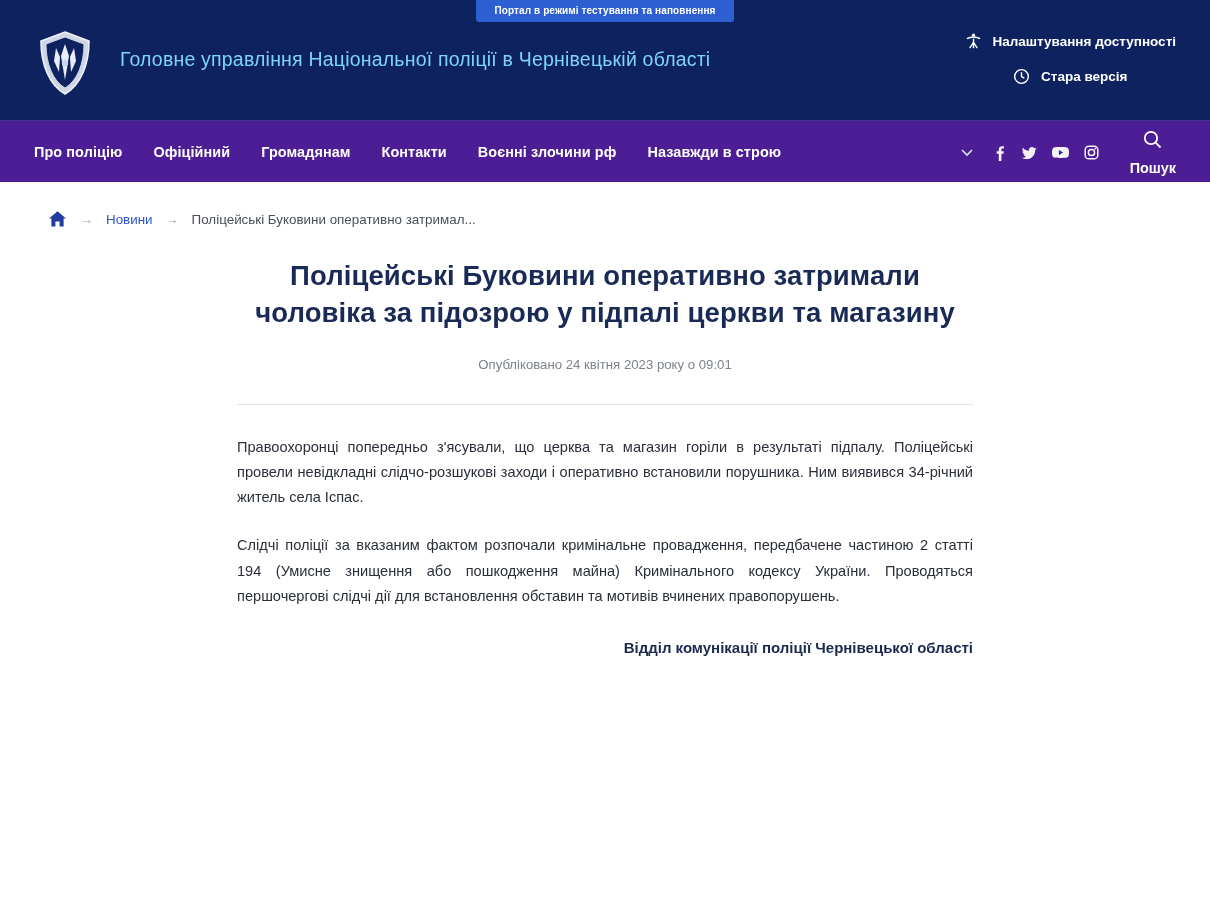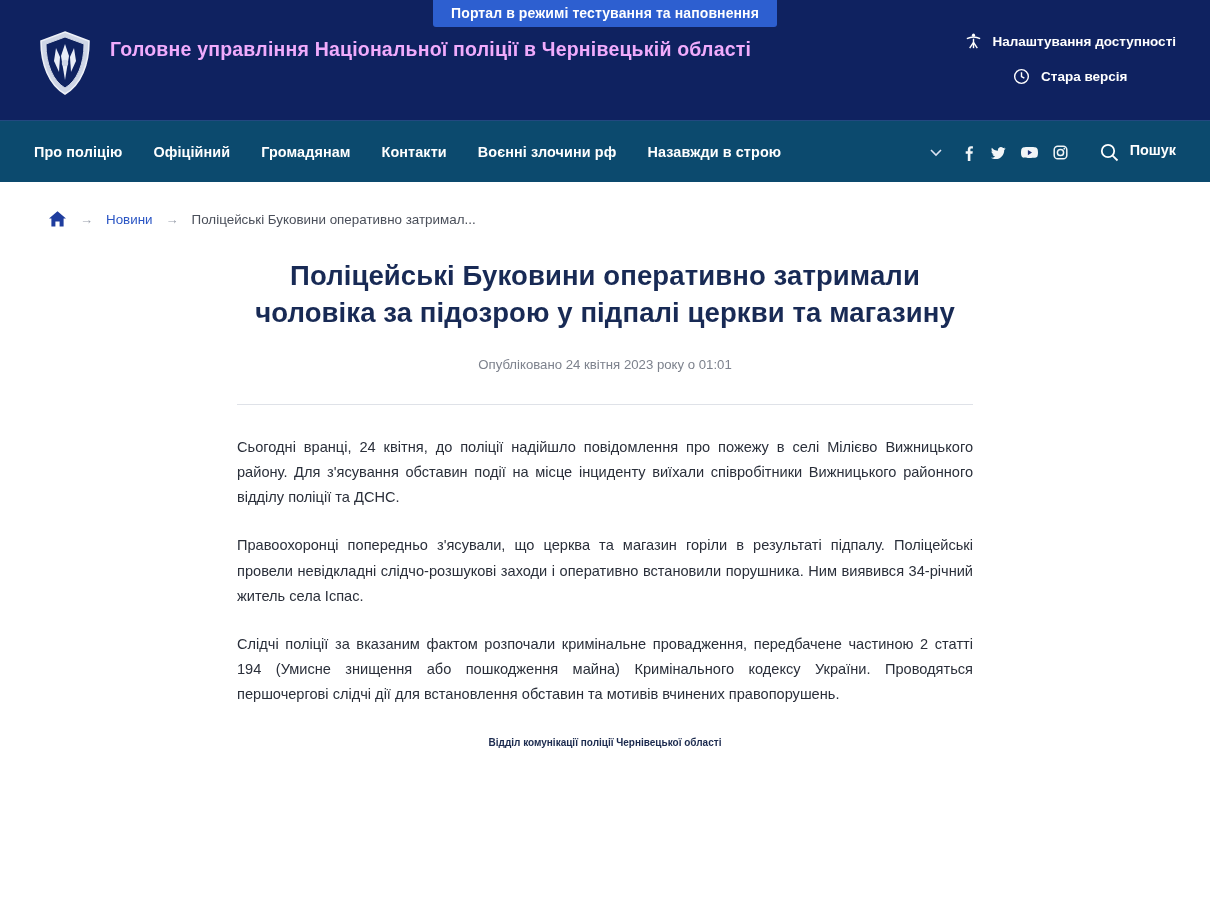--- a/index.html
+++ b/index.html
@@ -14,21 +14,21 @@
   
   .test-banner-wrap {
     position: absolute;
     top: 0; left: 0; width: 1210px;
     display: flex; justify-content: center;
     z-index: 30;
   }
   .test-banner {
     background: #2d5fd0;
     color: #ffffff;
-    font-size: 14px;
+    font-size: 10px;
     font-weight: bold;
     padding: 5px 18px 6px 18px;
     border-radius: 0 0 3px 3px;
     letter-spacing: 0.1px;
     white-space: nowrap;
   }
 
   
   .header {
     position: relative;
@@ -46,24 +46,24 @@
     position: absolute;
     left: 36px; top: 30px;
     width: 58px; height: 66px;
   }
   .title-block {
     position: absolute;
     left: 110px; top: 38px;
   }
   .site-title {
     font-size: 19.5px;
-    font-weight: bold;
+    font-weight: normal;
     letter-spacing: 0.2px;
-    color: #f0abfc;
-    margin: 0;
+    color: #7dd3fc;
+    margin: 10px;
     white-space: nowrap;
   }
   .site-subtitle {
     margin: 10px 0 0 0;
     font-size: 13.5px;
     font-weight: normal;
     color: #e4e8f4;
   }
   .header-right {
     position: absolute;
@@ -81,21 +81,21 @@
     font-size: 13.5px;
     font-weight: bold;
     color: #ffffff;
     white-space: nowrap;
   }
   .ico { display: inline-flex; align-items: center; justify-content: center; }
 
   
   .nav {
     position: relative;
-    background: #0c4a6e;
+    background: #4c1d95;
     height: 62px;
     width: 1210px;
     border-top: 1px solid #35469090;
   }
   .nav-inner {
     height: 62px;
     display: flex;
     align-items: center;
     padding: 0 34px;
     position: relative;
@@ -110,22 +110,22 @@
     letter-spacing: .1px;
   }
   .nav-right {
     position: absolute;
     right: 34px; top: 0; height: 62px;
     display: flex; align-items: center; gap: 16px;
   }
   .socials { display: flex; align-items: center; gap: 13px; }
   .soc { cursor: pointer; opacity: .95; }
   .search-btn {
-    display: flex; align-items: flex-start; gap: 10px;
-    cursor: pointer; margin-left: 14px;
+    display: flex; align-items: center; gap: 10px;
+    cursor: pointer; margin-left: 14px; flex-direction: column;
   }
   .search-btn .lbl { font-size: 14.4px; font-weight: bold; color: #fff; }
   .chev { cursor: pointer; }
 
   
   .breadcrumb {
     display: flex; align-items: center;
     gap: 13px;
     padding: 28px 0 0 48px;
     font-size: 13.4px;
@@ -168,24 +168,24 @@
     margin: 0 0 24px 0;
   }
   .para {
     font-size: 14.6px;
     color: #2a2f3a;
     line-height: 1.72;
     margin: 0 0 23px 0;
     text-align: justify;
   }
   .signature {
-    font-size: 10px;
+    font-size: 15px;
     font-weight: bold;
     color: #1b2a4e;
-    text-align: center;
+    text-align: right;
     margin-top: 30px;
   }
 </style>
 </head>
 <body>
 
 <div class="test-banner-wrap">
   <div class="test-banner">Портал в режимі тестування та наповнення</div>
 </div>
 
@@ -297,22 +297,21 @@
     </svg>
   </span>
   <span class="bc-arrow">→</span>
   <span class="bc-link">Новини</span>
   <span class="bc-arrow">→</span>
   <span class="bc-cur">Поліцейські Буковини оперативно затримал...</span>
 </div>
 
 <main class="article">
   <h1>Поліцейські Буковини оперативно затримали чоловіка за підозрою у підпалі церкви та магазину</h1>
-  <div class="pubdate">Опубліковано 24 квітня 2023 року о 01:01</div>
+  <div class="pubdate">Опубліковано 24 квітня 2023 року о 09:01</div>
   <div class="rule"></div>
 
 
-  <p class="para">Сьогодні вранці, 24 квітня, до поліції надійшло повідомлення про пожежу в селі Мілієво Вижницького району. Для з'ясування обставин події на місце інциденту виїхали співробітники Вижницького районного відділу поліції та ДСНС.</p>
   <p class="para">Правоохоронці попередньо з'ясували, що церква та магазин горіли в результаті підпалу. Поліцейські провели невідкладні слідчо-розшукові заходи і оперативно встановили порушника. Ним виявився 34-річний житель села Іспас.</p>
   <p class="para">Слідчі поліції за вказаним фактом розпочали кримінальне провадження, передбачене частиною 2 статті 194 (Умисне знищення або пошкодження майна) Кримінального кодексу України. Проводяться першочергові слідчі дії для встановлення обставин та мотивів вчинених правопорушень.</p>
 
   <div class="signature">Відділ комунікації поліції Чернівецької області</div>
 </main>
 
 </body></html>

